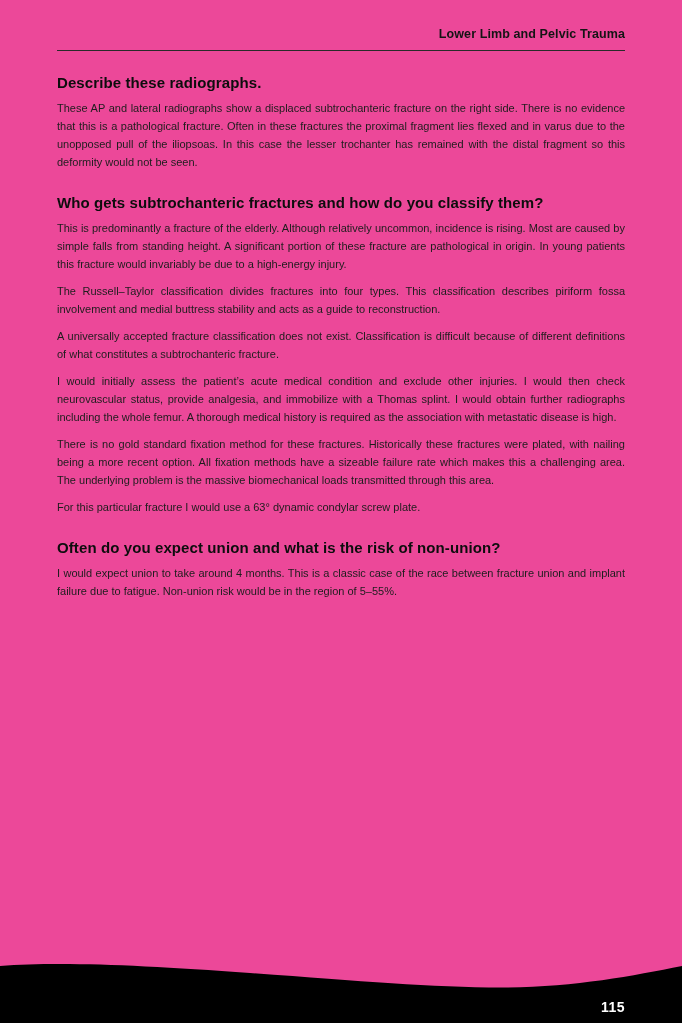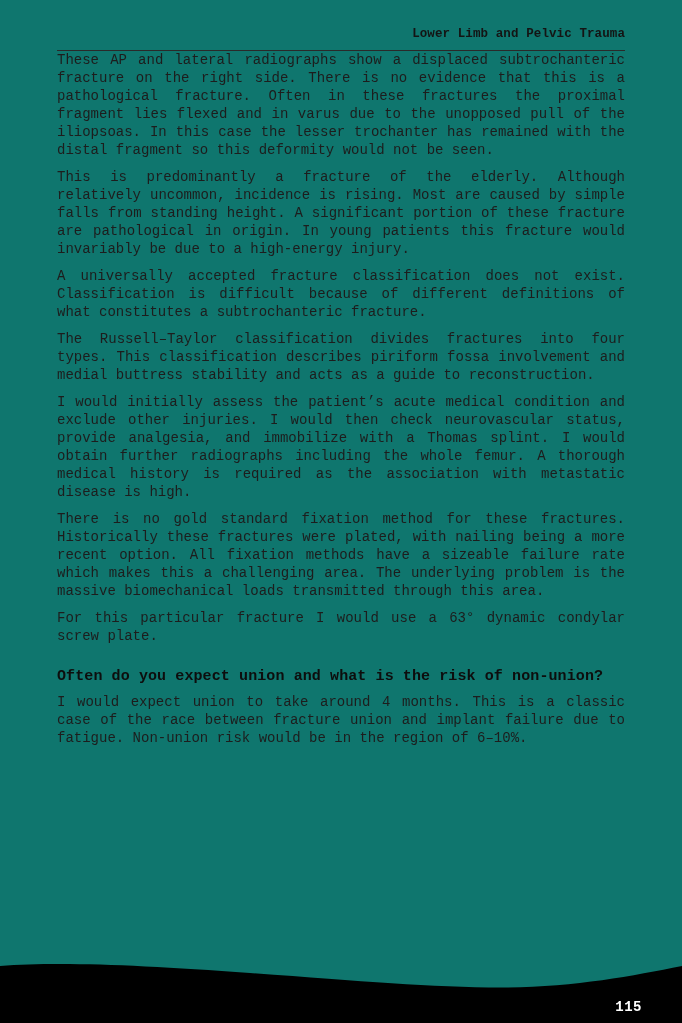--- a/index.html
+++ b/index.html
@@ -1,21 +1,21 @@
 <!DOCTYPE html>
 <html><head>
 <meta charset="utf-8">
 <style>
   html, body { margin: 0; padding: 0; background: #ffffff; }
   .page {
     position: relative;
     width: 682px;
     height: 1023px;
-    background: #0f766e;
-    font-family: Liberation Mono, monospace;
+    background: #ec4899;
+    font-family: Liberation Sans, sans-serif;
     color: #1d1d1d;
     overflow: hidden;
   }
   .content {
     position: absolute;
     left: 57px;
     right: 57px;
     top: 0;
   }
   .running-head {
@@ -34,76 +34,78 @@
   }
   .section-heading {
     font-size: 15px;
     font-weight: bold;
     line-height: 18px;
     margin: 23px 0 7px 0;
     color: #0d0d0d;
     letter-spacing: 0.1px;
   }
   .body-para {
-    font-size: 14px;
+    font-size: 11px;
     line-height: 18px;
     text-align: justify;
     margin: 0 0 9px 0;
     color: #1d1d1d;
   }
   .footer-wave {
     position: absolute;
     left: 0;
     bottom: 0;
     width: 682px;
     height: 66px;
   }
   .footer-wave svg { display: block; }
   .page-number {
     position: absolute;
-    right: 40px;
+    right: 57px;
     bottom: 8px;
     color: #ffffff;
     font-weight: bold;
     font-size: 14px;
     letter-spacing: 0.5px;
     margin-top: 24px;
   }
 </style>
 </head>
 <body>
 
 <div class="page">
   <div class="content">
 
     <div class="running-head">Lower Limb and Pelvic Trauma</div>
     <hr class="head-rule">
 
     <div>
+      <div class="section-heading">Describe these radiographs.</div>
       <p class="body-para">These AP and lateral radiographs show a displaced subtrochanteric fracture on the right side. There is no evidence that this is a pathological fracture. Often in these fractures the proximal fragment lies flexed and in varus due to the unopposed pull of the iliopsoas. In this case the lesser trochanter has remained with the distal fragment so this deformity would not be seen.</p>
     </div>
 
     <div>
+      <div class="section-heading">Who gets subtrochanteric fractures and how do you classify them?</div>
       <p class="body-para">This is predominantly a fracture of the elderly. Although relatively uncommon, incidence is rising. Most are caused by simple falls from standing height. A significant portion of these fracture are pathological in origin. In young patients this fracture would invariably be due to a high-energy injury.</p>
+      <p class="body-para">The Russell–Taylor classification divides fractures into four types. This classification describes piriform fossa involvement and medial buttress stability and acts as a guide to reconstruction.</p>
       <p class="body-para">A universally accepted fracture classification does not exist. Classification is difficult because of different definitions of what constitutes a subtrochanteric fracture.</p>
-      <p class="body-para">The Russell–Taylor classification divides fractures into four types. This classification describes piriform fossa involvement and medial buttress stability and acts as a guide to reconstruction.</p>
     </div>
 
     <div>
       <p class="body-para">I would initially assess the patient’s acute medical condition and exclude other injuries. I would then check neurovascular status, provide analgesia, and immobilize with a Thomas splint. I would obtain further radiographs including the whole femur. A thorough medical history is required as the association with metastatic disease is high.</p>
     </div>
 
     <div>
       <p class="body-para">There is no gold standard fixation method for these fractures. Historically these fractures were plated, with nailing being a more recent option. All fixation methods have a sizeable failure rate which makes this a challenging area. The underlying problem is the massive biomechanical loads transmitted through this area.</p>
       <p class="body-para">For this particular fracture I would use a 63° dynamic condylar screw plate.</p>
     </div>
 
     <div>
       <div class="section-heading">Often do you expect union and what is the risk of non-union?</div>
-      <p class="body-para">I would expect union to take around 4 months. This is a classic case of the race between fracture union and implant failure due to fatigue. Non-union risk would be in the region of 6–10%.</p>
+      <p class="body-para">I would expect union to take around 4 months. This is a classic case of the race between fracture union and implant failure due to fatigue. Non-union risk would be in the region of 5–55%.</p>
     </div>
 
   </div>
 
   <div class="footer-wave">
     <svg width="682" height="66" viewBox="0 0 682 66" xmlns="http://www.w3.org/2000/svg">
       <path d="M 0 9 C 60 4.5, 140 8, 250 16 C 360 24, 430 30.5, 502 30.5 C 572 30.5, 632 19, 682 9 L 682 66 L 0 66 Z" fill="#000000"></path>
     </svg>
   </div>
   <div class="page-number">115</div>

